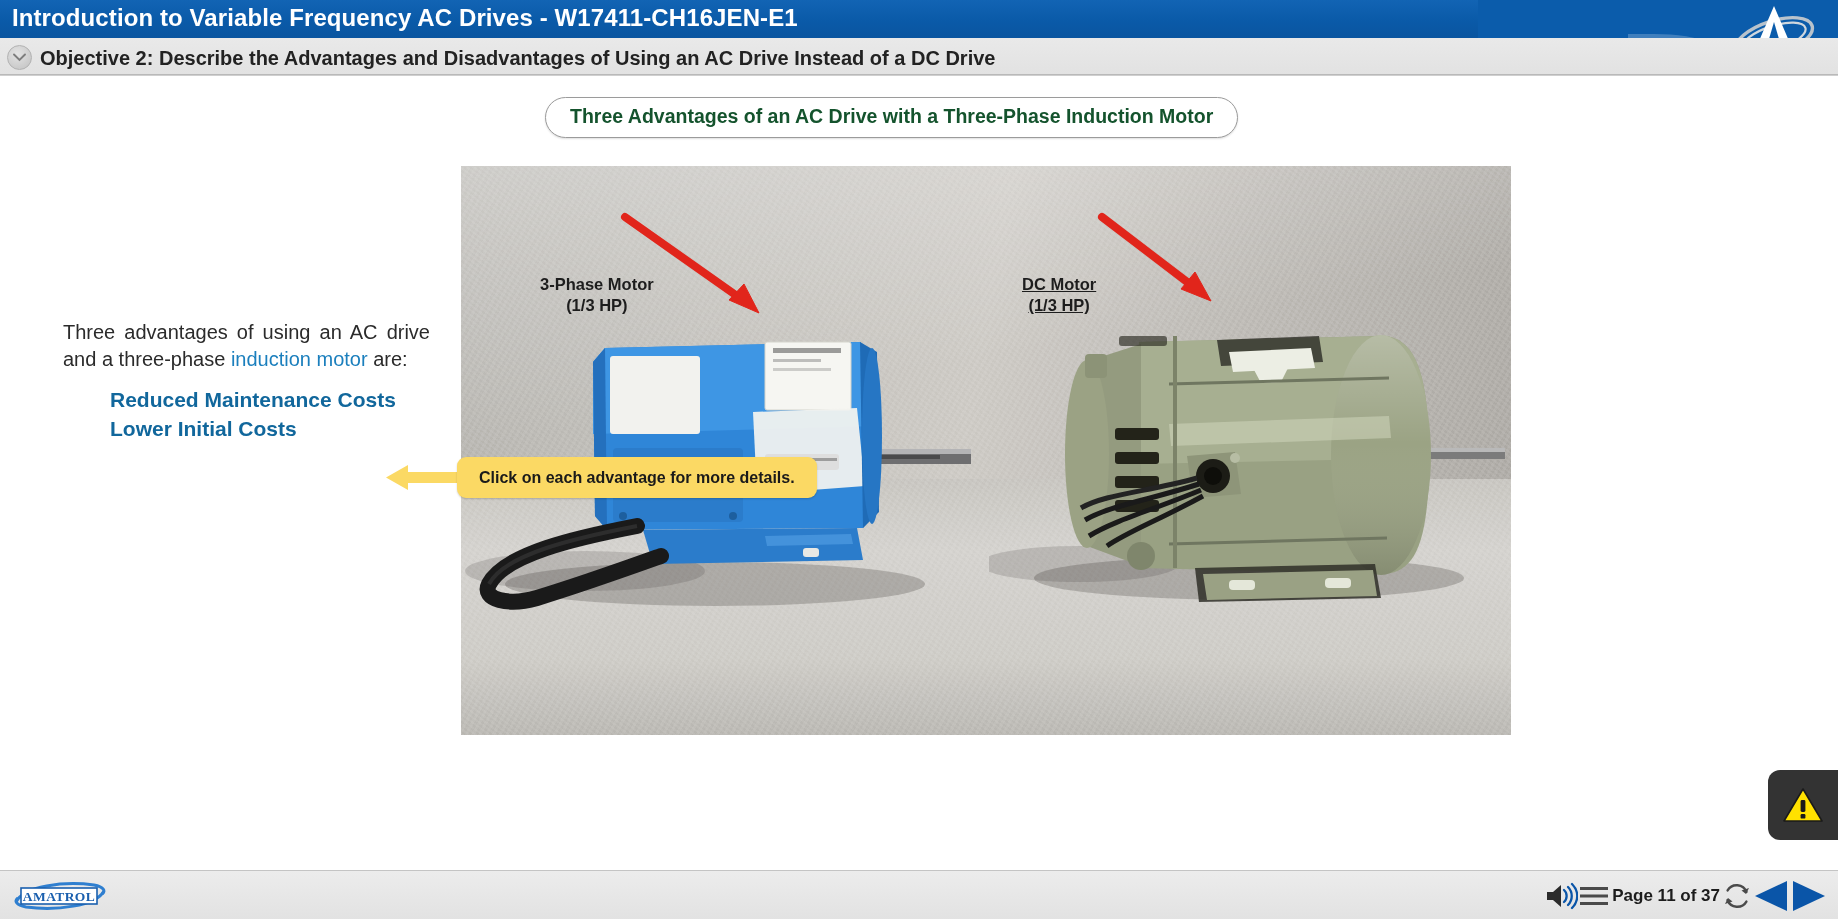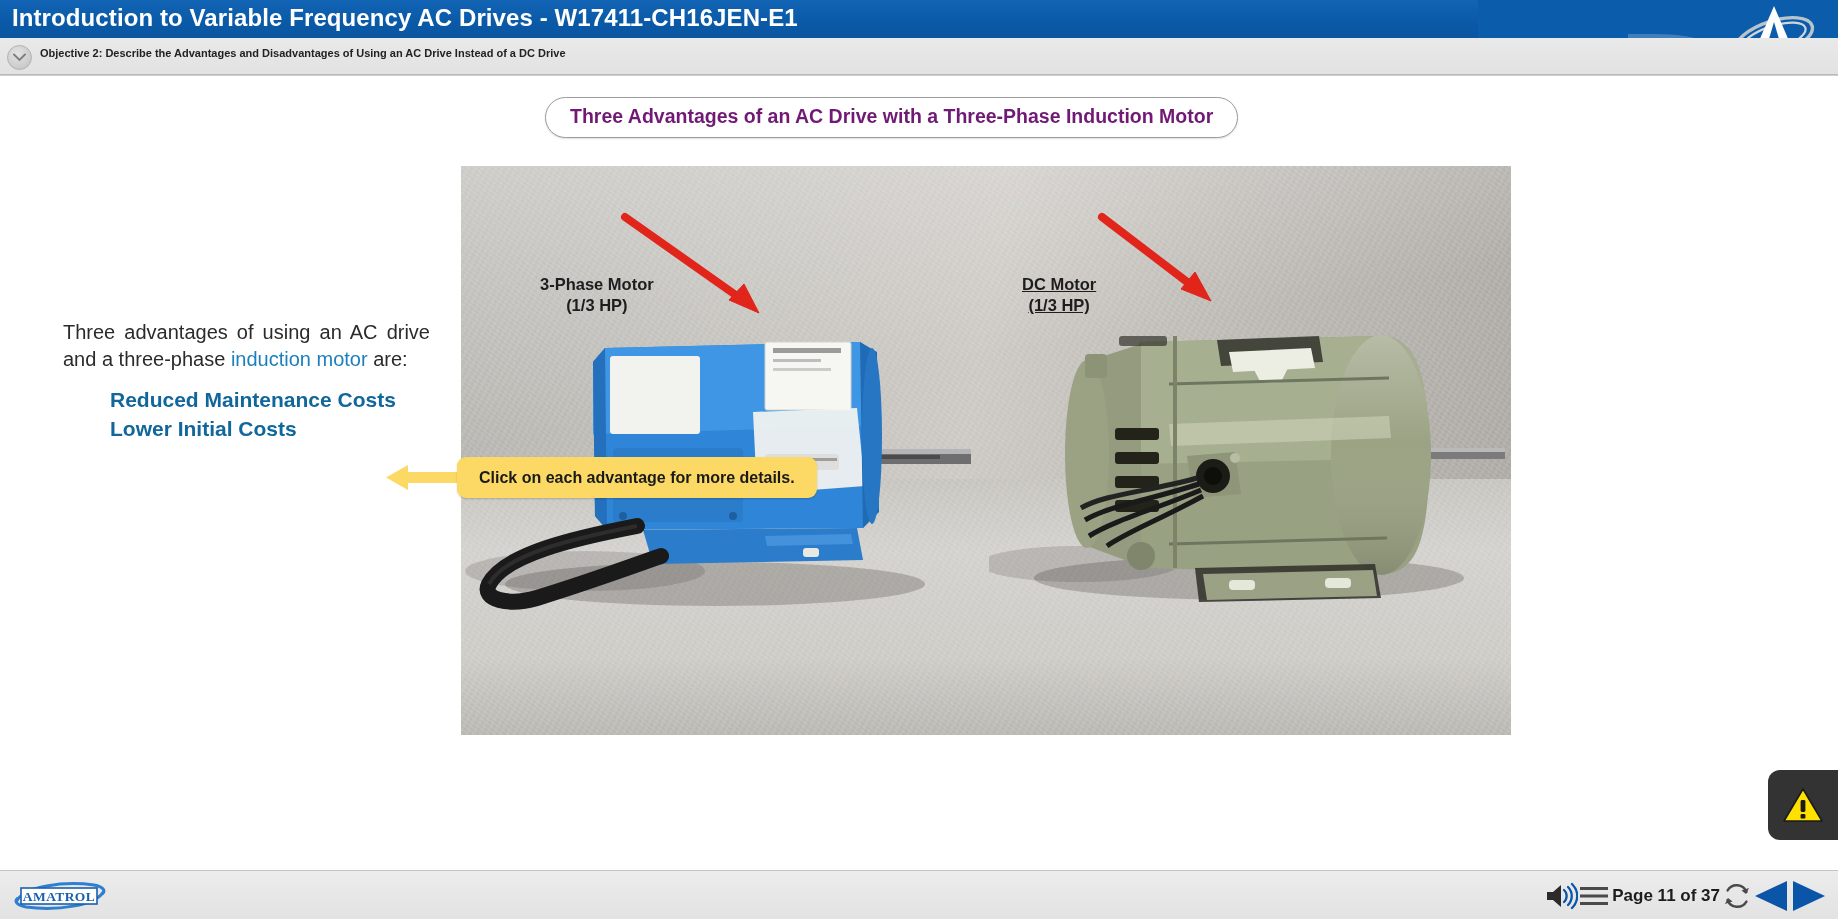--- a/index.html
+++ b/index.html
@@ -50,41 +50,41 @@
   .obj-chevron {
     position: absolute; left: 7px; top: 7px;
     width: 23px; height: 23px; border-radius: 50%;
     background: radial-gradient(circle at 40% 35%, #e4e4e4, #c9c9c9 75%, #bdbdbd 100%);
     border: 1px solid #b2b2b2;
     display: flex; align-items: center; justify-content: center;
     cursor: pointer;
   }
   .obj-text {
     position: absolute; left: 40px; top: 9px;
-    font-size: 11px; font-weight: bold; color: #222;
+    font-size: 20px; font-weight: bold; color: #222;
     white-space: nowrap;
   }
 
   
   .content {
     position: absolute; left: 0; top: 75px;
     width: 1838px; height: 795px;
     background: #ffffff;
     border-top: 1px solid #cfcfcf;
     overflow: hidden;
   }
 
   .page-title-pill {
     position: absolute; left: 545px; top: 21px;
     padding: 7px 24px 9px 24px;
     border: 1px solid #9b9b9b;
     border-radius: 22px;
     background: #ffffff;
     box-shadow: 0 1px 2px rgba(0,0,0,.13);
-    font-size: 19.5px; font-weight: bold; color: #701a75;
+    font-size: 19.5px; font-weight: bold; color: #14532d;
     white-space: nowrap;
   }
 
   
   .body-para {
     position: absolute; left: 63px; top: 243px;
     width: 367px;
     font-size: 20px; color: #2b2b2b;
     line-height: 27px;
     text-align: justify;

